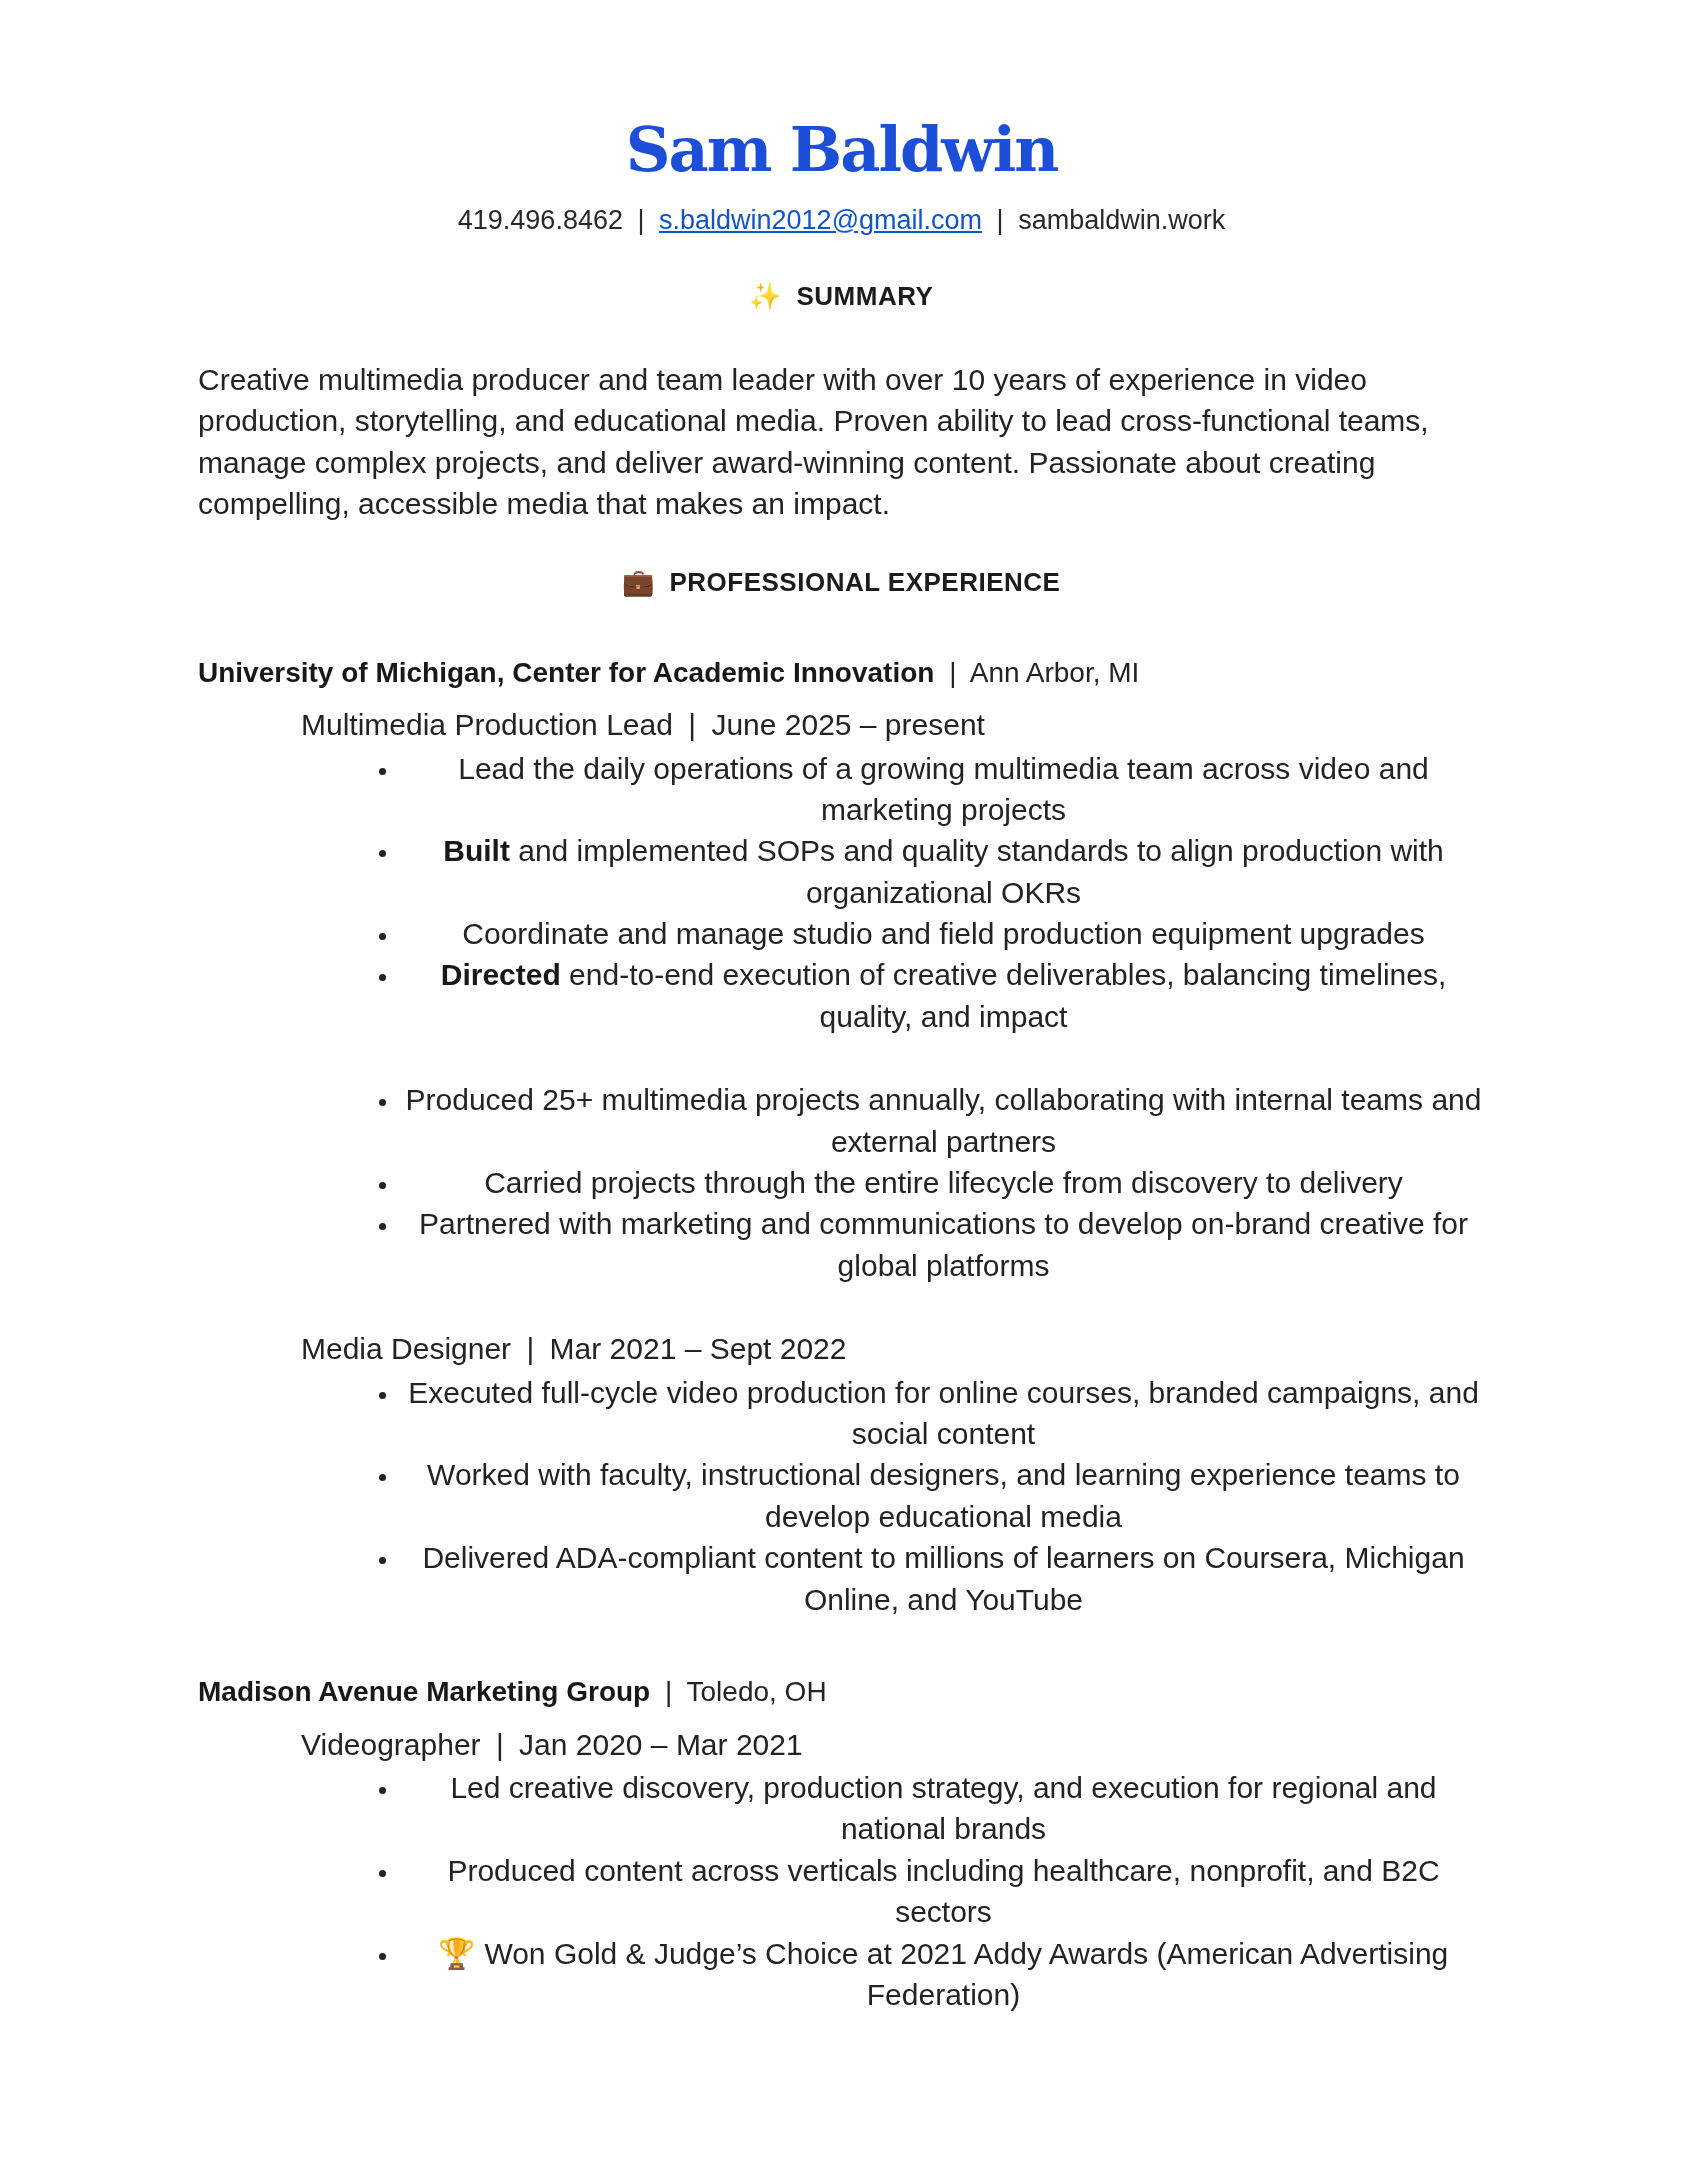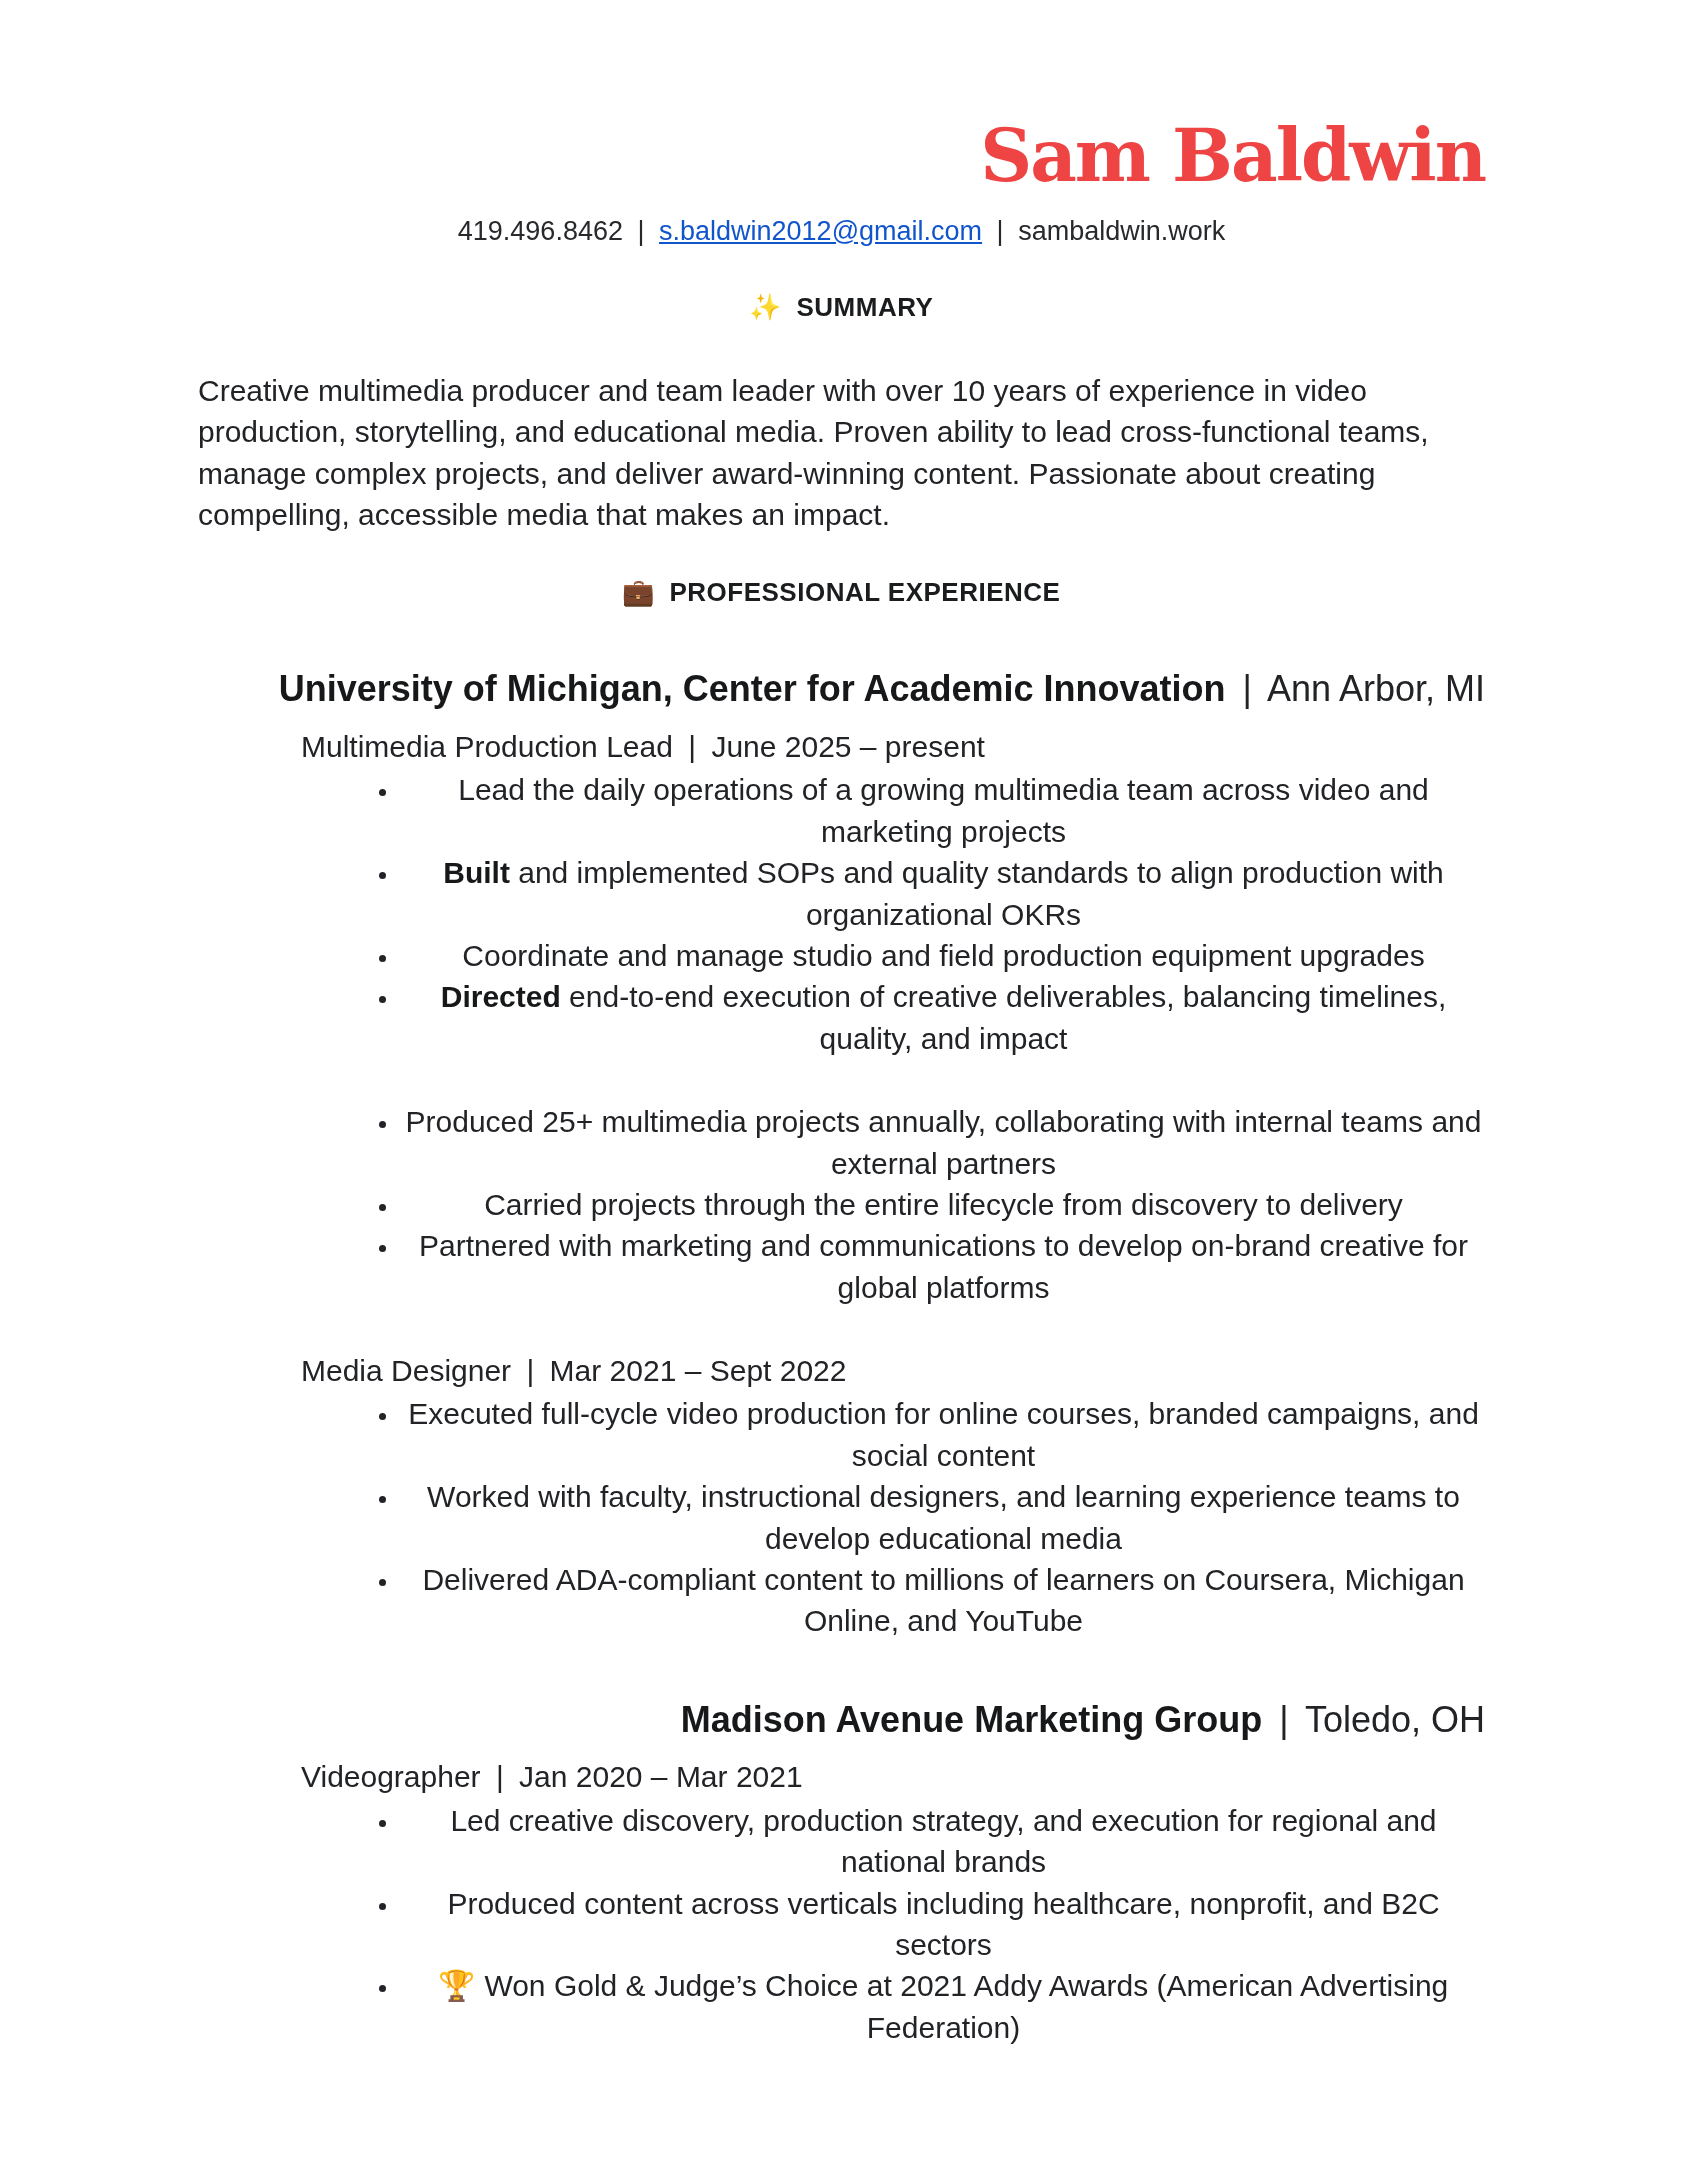--- a/index.html
+++ b/index.html
@@ -11,24 +11,24 @@
     background: #ffffff;
     padding: 117px 198px 119px 198px;
     color: #212326;
     font-family: "Liberation Sans", "DejaVu Sans", sans-serif;
     font-size: 30px;
     line-height: 1.38;
   }
   .name {
     font-family: "DejaVu Serif", "Liberation Serif", serif;
     font-weight: 700;
-    font-size: 72px;
+    font-size: 62px;
     line-height: 1.08;
-    text-align: right;
-    color: #ef4444;
+    text-align: center;
+    color: #1d4ed8;
     letter-spacing: -2px;
   }
   .contact {
     margin-top: 18px;
     text-align: center;
     font-size: 27px;
     color: #27292c;
   }
   .contact a { color: #1155cc; text-decoration: underline; cursor: pointer; }
   .sep { margin: 0 7px; }
@@ -36,21 +36,21 @@
     margin-top: 40px;
     text-align: center;
     font-size: 26px;
     font-weight: 700;
     color: #1a1c1e;
     letter-spacing: 0.5px;
   }
   .emoji { margin-right: 14px; font-weight: 400; }
   .summary-text { margin-top: 44px; }
   .company-block { margin-top: 53px; }
-  .company-line { font-size: 36px; text-align: right; }
+  .company-line { font-size: 28px; }
   .company-name { font-weight: 700; color: #17181a; }
   .role-block { margin-top: 42px; }
   .company-line + .role-block { margin-top: 12px; }
   .role-line { margin-left: 103px; }
   ul.bullets { margin: 2px 0 0 0; padding-left: 202px; text-align: center; }
   ul.bullets li { padding-left: 2px; }
   ul.bullets li::marker { font-size: 0.78em; }
   .b { font-weight: 700; color: #17181a; }
 </style>
 </head>

